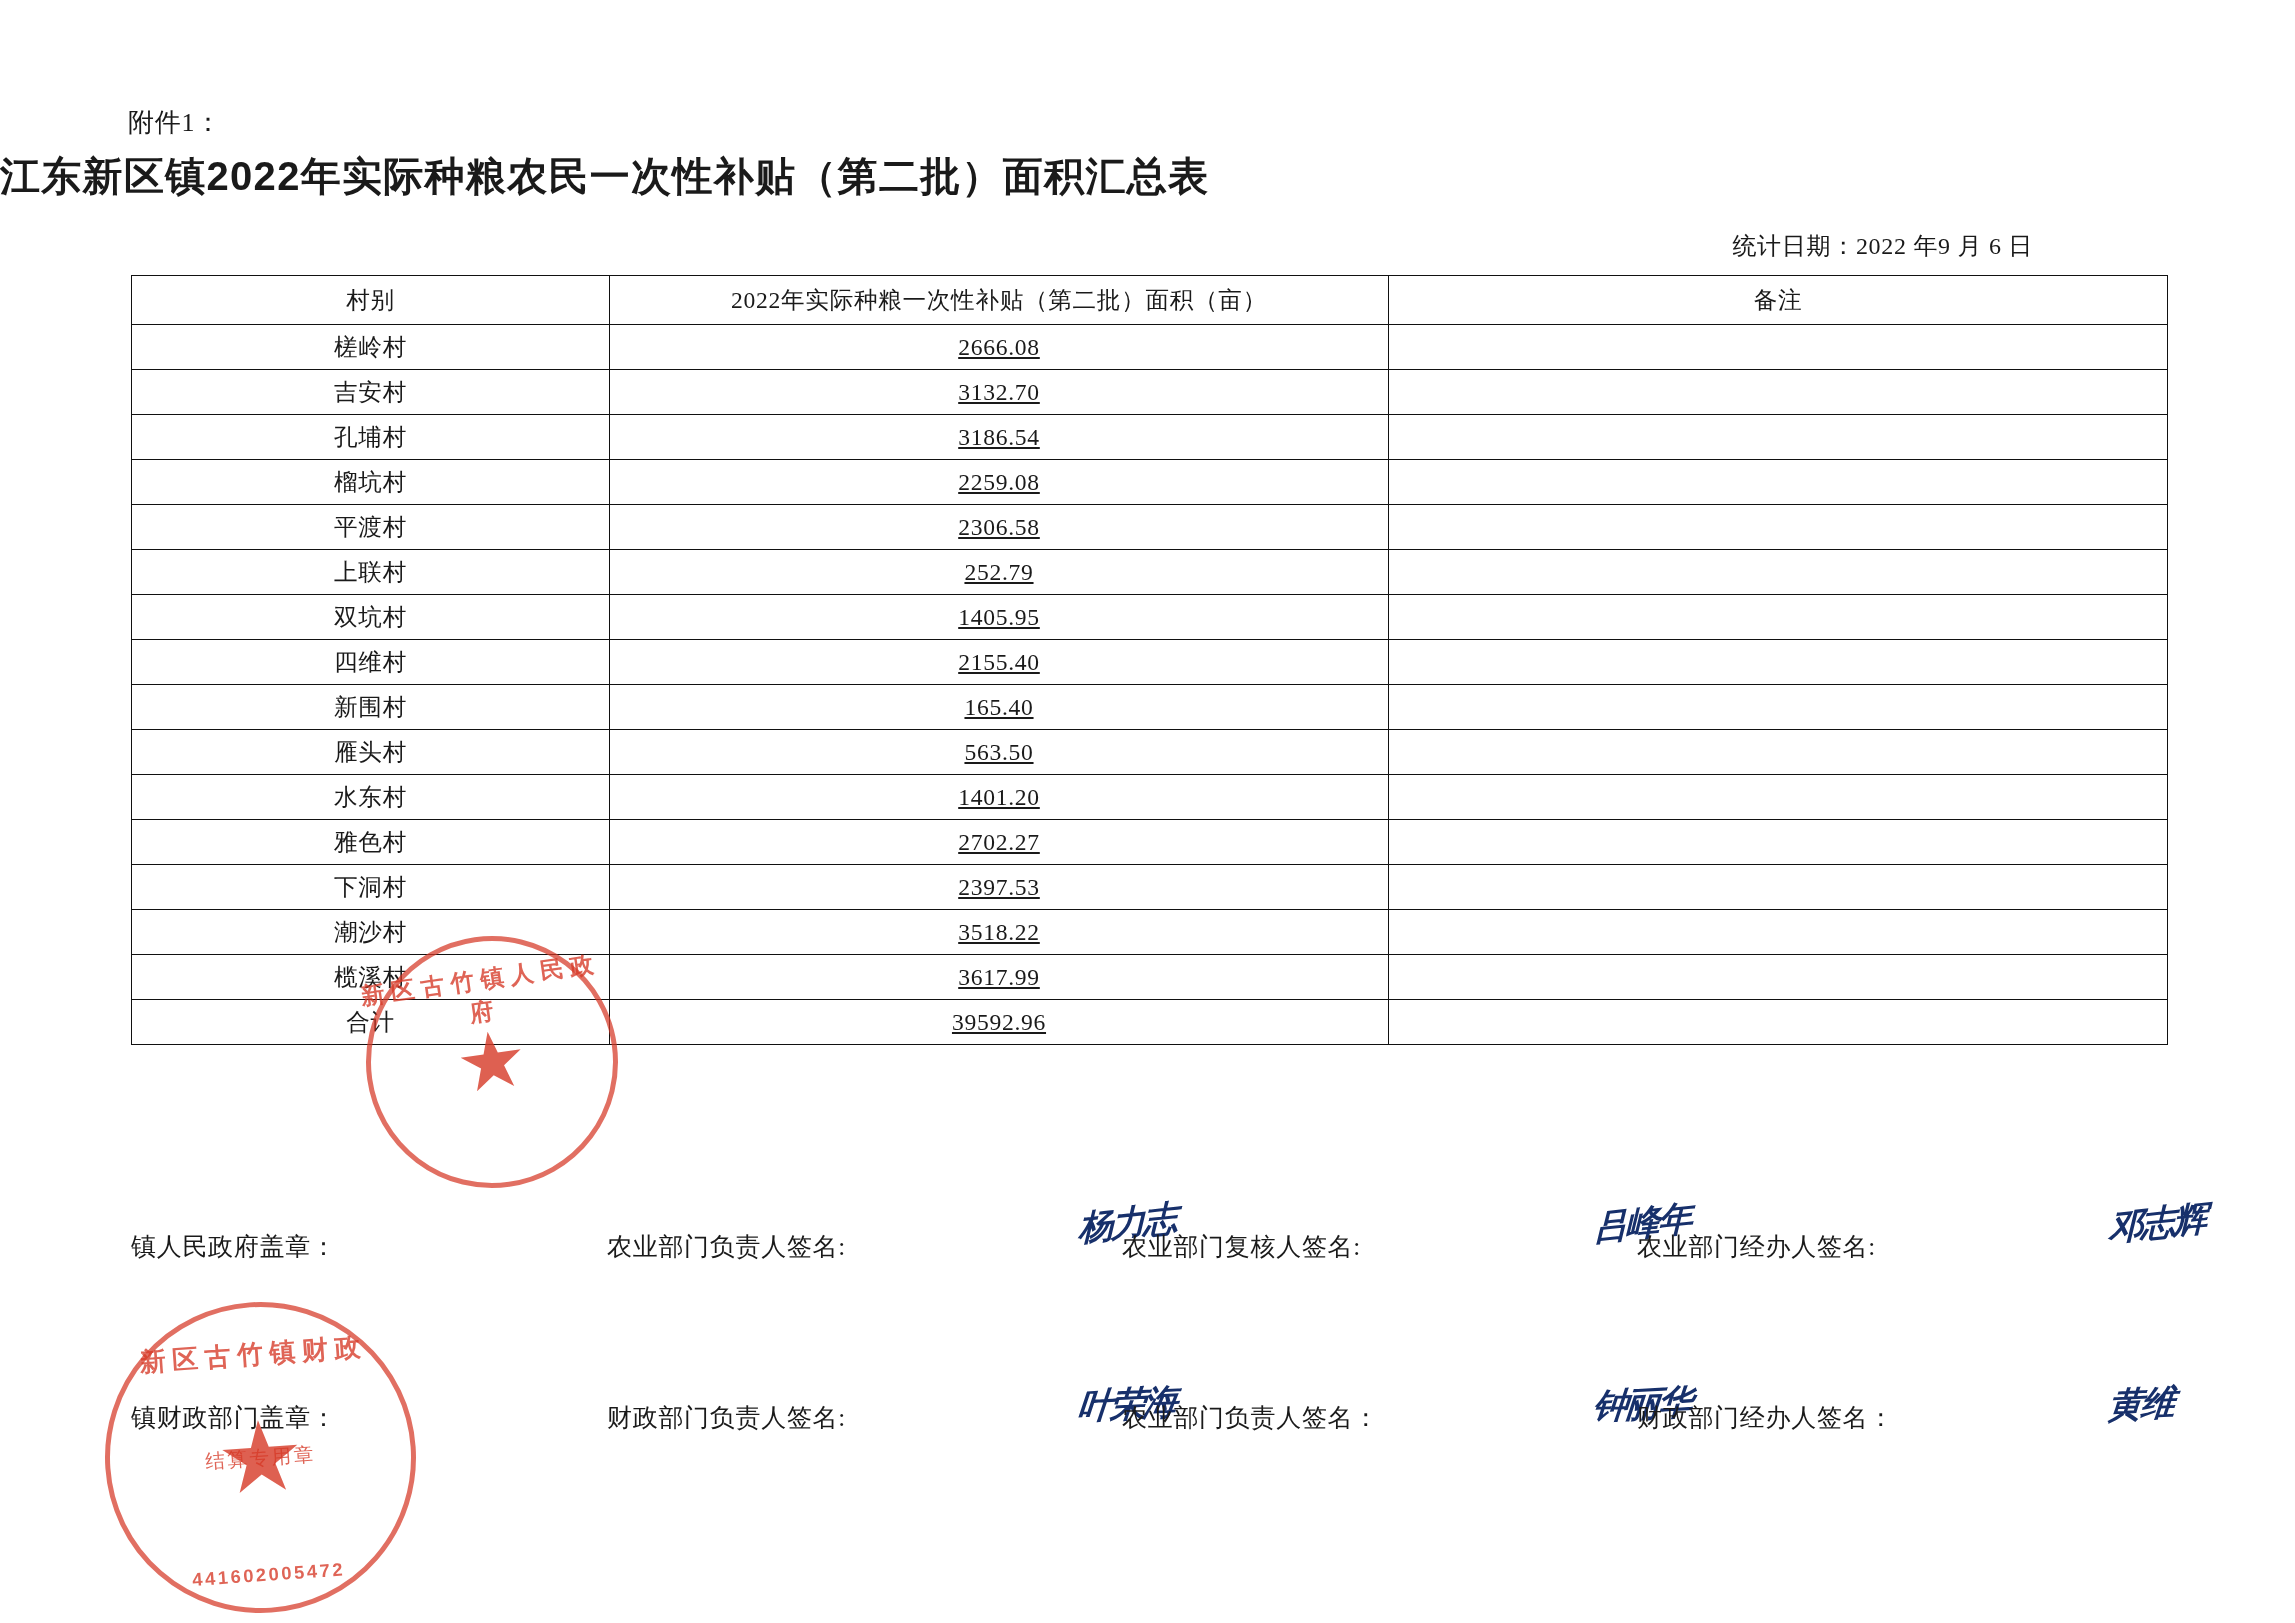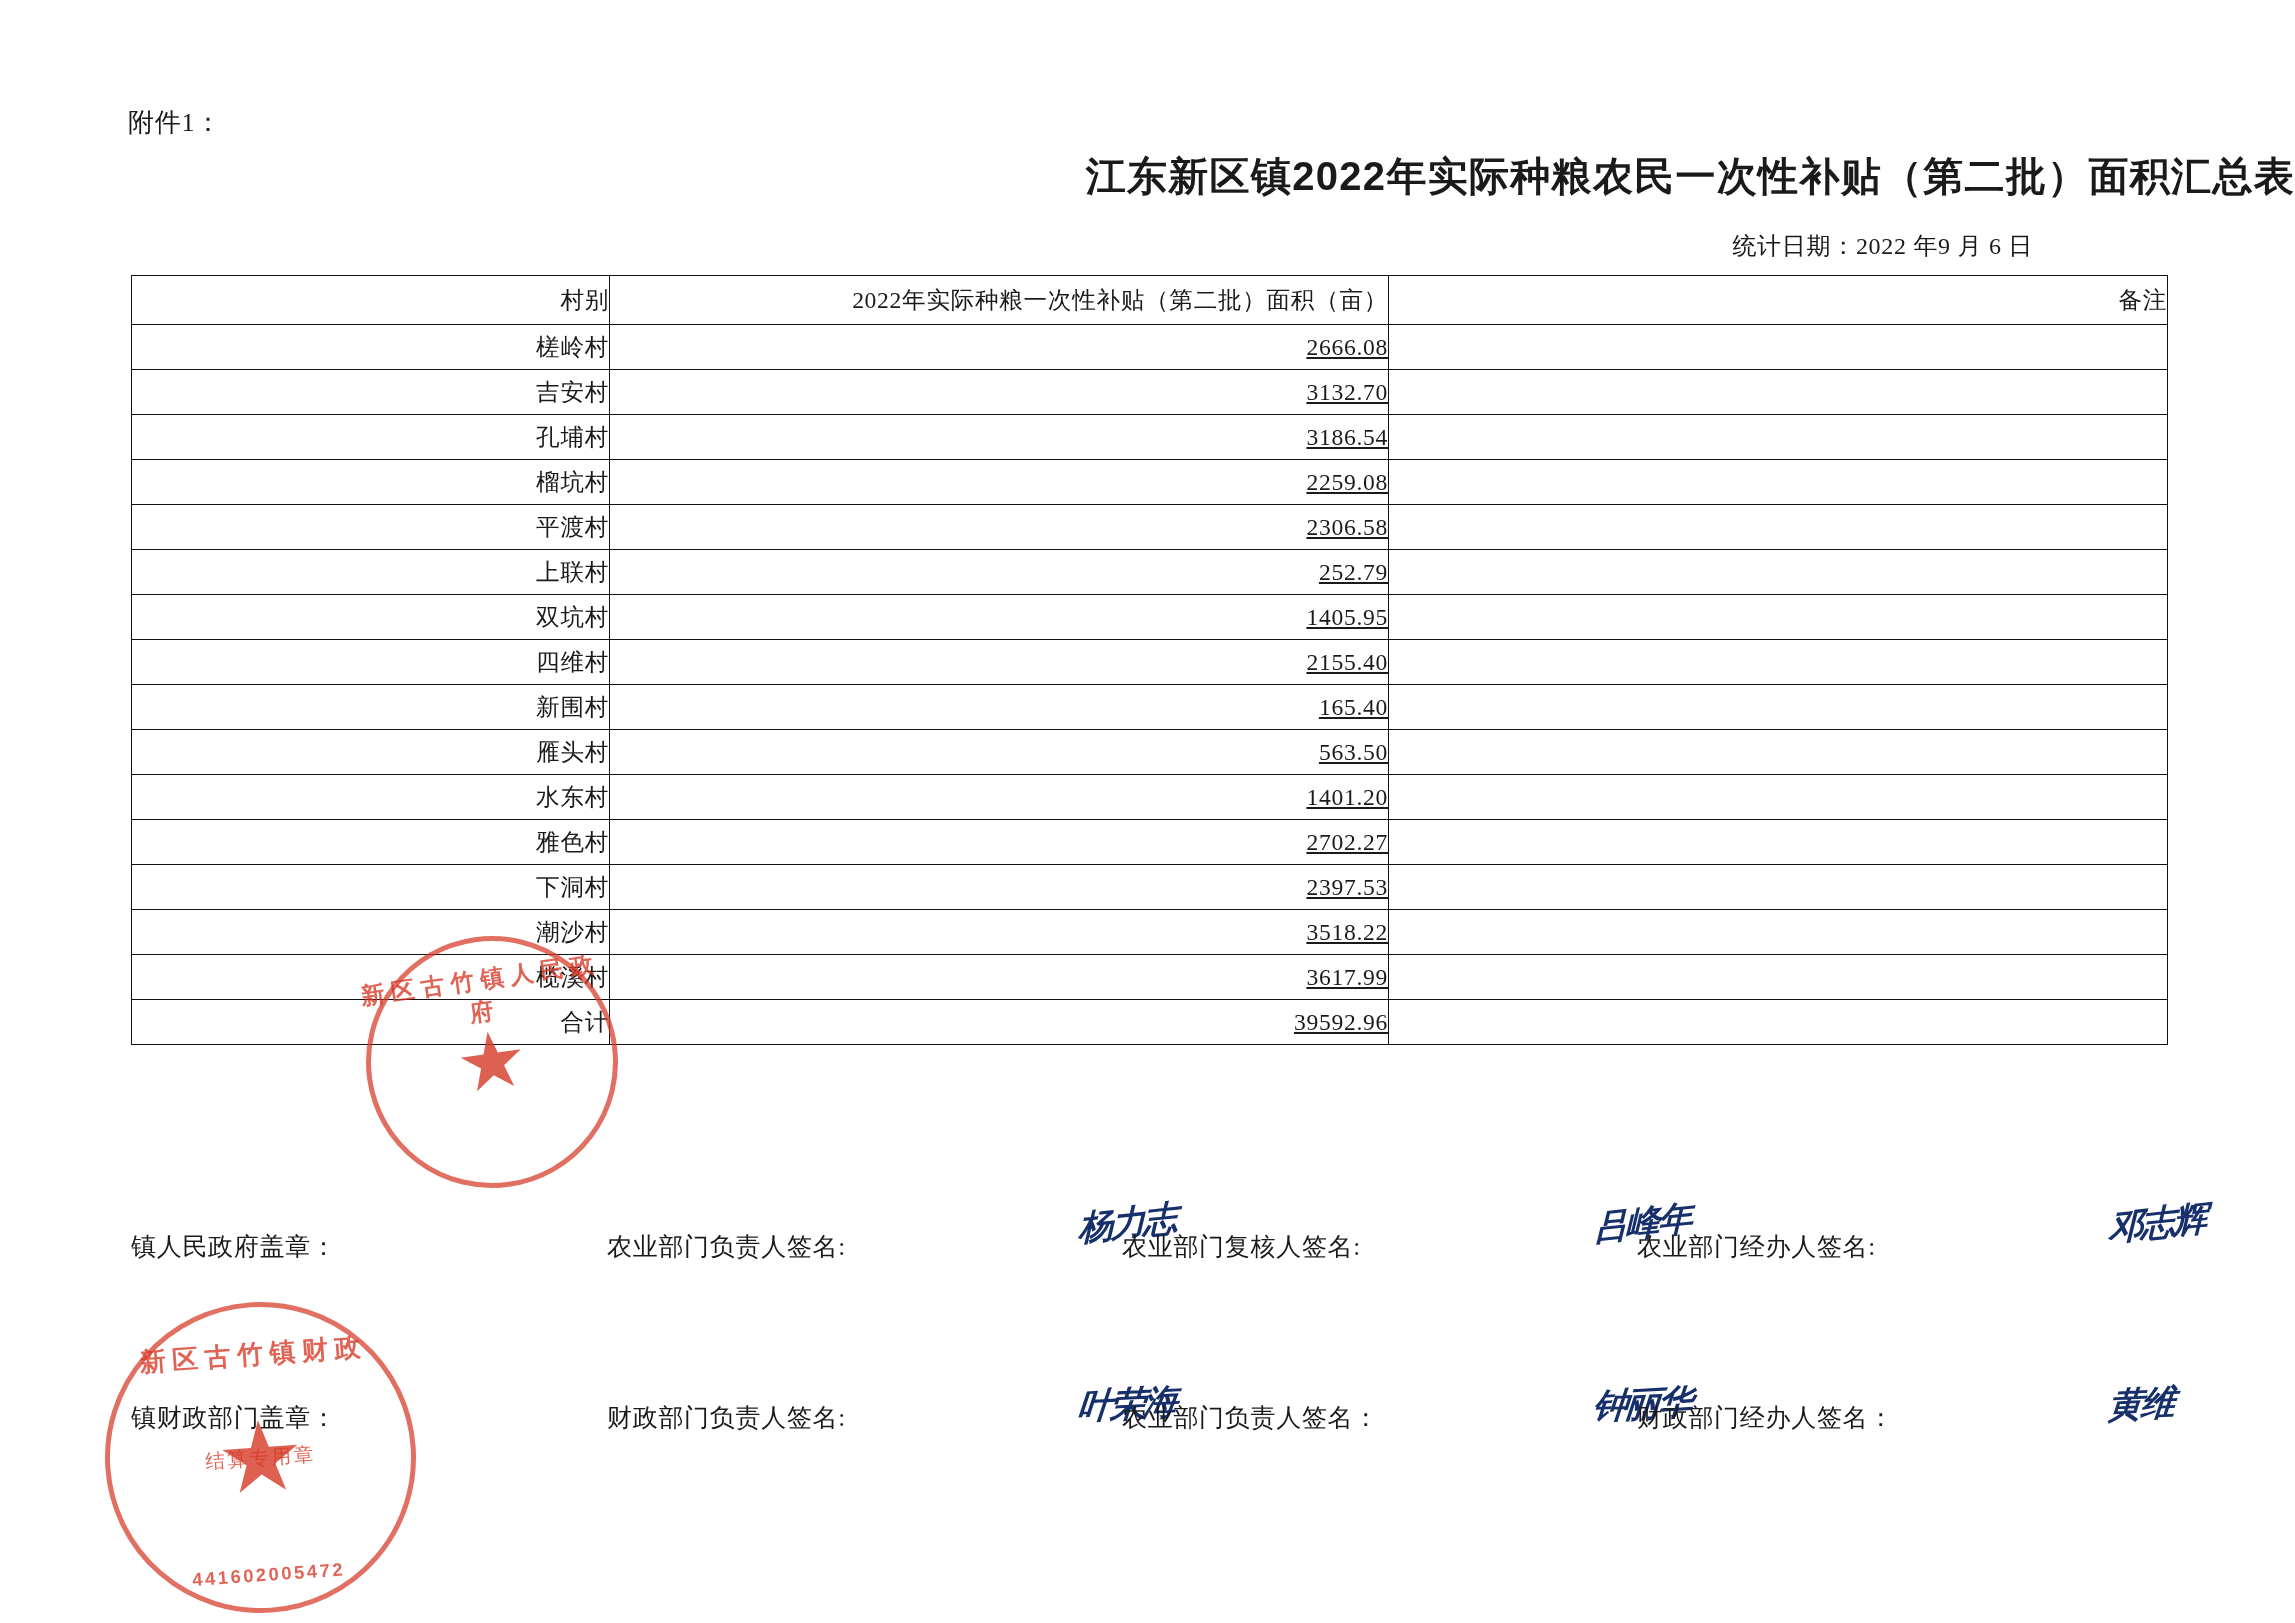--- a/index.html
+++ b/index.html
@@ -29,21 +29,21 @@
     font-size: 26px;
     letter-spacing: 0.7px;
   }
 
   
   .doc-title {
     position: absolute;
     left: 0;
     right: 0;
     top: 149px;
-    text-align: right;
+    text-align: left;
     font-size: 40px;
     font-weight: bold;
     letter-spacing: 1.3px;
     font-family: "Liberation Sans", "DejaVu Sans", sans-serif;
   }
 
   
   .stat-date {
     position: absolute;
     right: 262px;
@@ -62,21 +62,21 @@
   table.main {
     border-collapse: collapse;
     width: 100%;
     table-layout: fixed;
   }
   table.main td, table.main th {
     border: 1.3px solid #111;
     height: 44px;
     font-weight: normal;
     font-size: 23.6px;
-    text-align: right;
+    text-align: center;
     padding: 0;
     letter-spacing: 0.7px;
   }
   table.main thead td {
     height: 48px;
     font-size: 23.6px;
   }
   col.c1 { width: 478px; }
   col.c2 { width: 779px; }
   col.c3 { width: 779px; }

